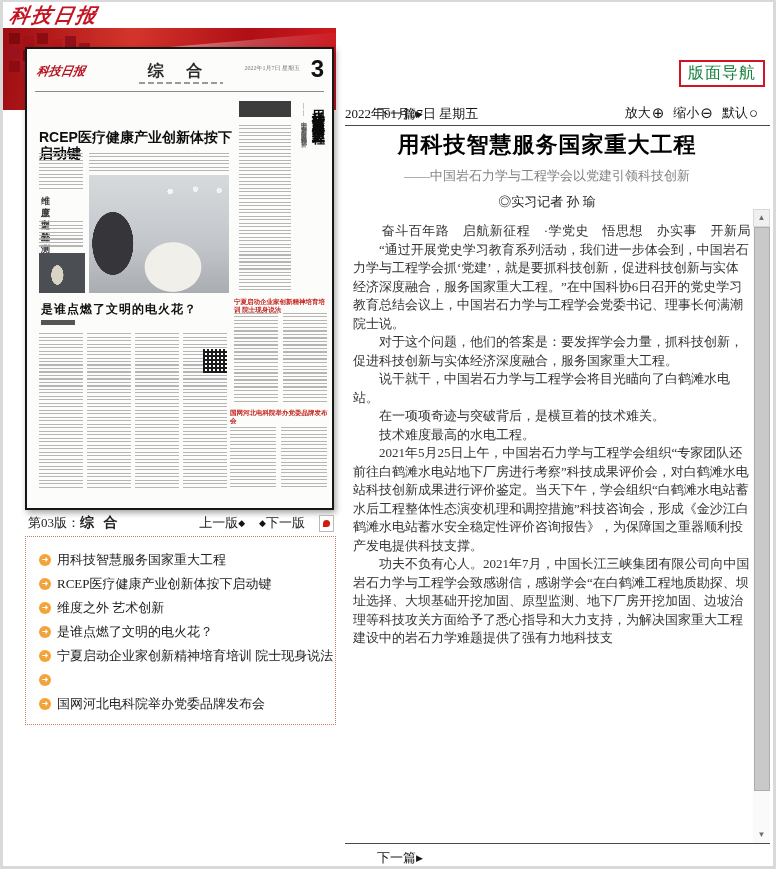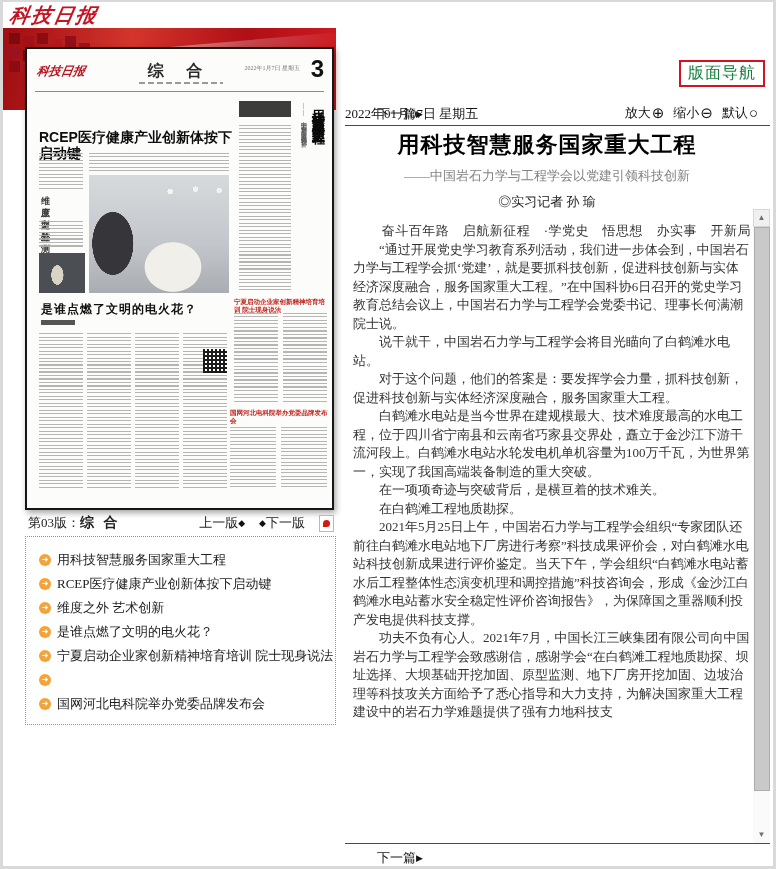--- a/index.html
+++ b/index.html
@@ -232,30 +232,29 @@
   <h2 class="subtitle">——中国岩石力学与工程学会以党建引领科技创新</h2>
   <div class="author">◎实习记者 孙 瑜</div>
 
   <div class="content">
     <p class="slogan">奋斗百年路　启航新征程　·学党史　悟思想　办实事　开新局</p>
     <div>
 
         <p>“通过开展党史学习教育系列活动，我们进一步体会到，中国岩石力学与工程学会抓‘党建’，就是要抓科技创新，促进科技创新与实体经济深度融合，服务国家重大工程。”在中国科协6日召开的党史学习教育总结会议上，中国岩石力学与工程学会党委书记、理事长何满潮院士说。</p>
 
 
+        <p>对于这个问题，他们的答案是：要发挥学会力量，抓科技创新，促进科技创新与实体经济深度融合，服务国家重大工程。</p>
+
         <p>说干就干，中国岩石力学与工程学会将目光瞄向了白鹤滩水电站。</p>
 
-        <p>对于这个问题，他们的答案是：要发挥学会力量，抓科技创新，促进科技创新与实体经济深度融合，服务国家重大工程。</p>
-
-        <p>白鹤滩水电站是当今世界在建规模最大、技术难度最高的水电工程，位于四川省宁南县和云南省巧家县交界处，矗立于金沙江下游干流河段上。白鹤滩水电站水轮发电机单机容量为100万千瓦，为世界第一，实现了我国高端装备制造的重大突破。</p>
 
         <p>在一项项奇迹与突破背后，是横亘着的技术难关。</p>
 
 
-        <p>在白鹤滩工程地质勘探。</p>
+        <p>技术难度最高的水电工程。</p>
 
         <p>2021年5月25日上午，中国岩石力学与工程学会组织“专家团队还前往白鹤滩水电站地下厂房进行考察”科技成果评价会，对白鹤滩水电站科技创新成果进行评价鉴定。当天下午，学会组织“白鹤滩水电站蓄水后工程整体性态演变机理和调控措施”科技咨询会，形成《金沙江白鹤滩水电站蓄水安全稳定性评价咨询报告》，为保障国之重器顺利投产发电提供科技支撑。</p>
 
         <p>功夫不负有心人。2021年7月，中国长江三峡集团有限公司向中国岩石力学与工程学会致感谢信，感谢学会“在白鹤滩工程地质勘探、坝址选择、大坝基础开挖加固、原型监测、地下厂房开挖加固、边坡治理等科技攻关方面给予了悉心指导和大力支持，为解决国家重大工程建设中的岩石力学难题提供了强有力地科技支</p>
       </div>
   </div>
 
   <div class="scrollbar">
     <div class="sb-btn up"><span>▲</span></div>
     <div class="sb-thumb"></div>

